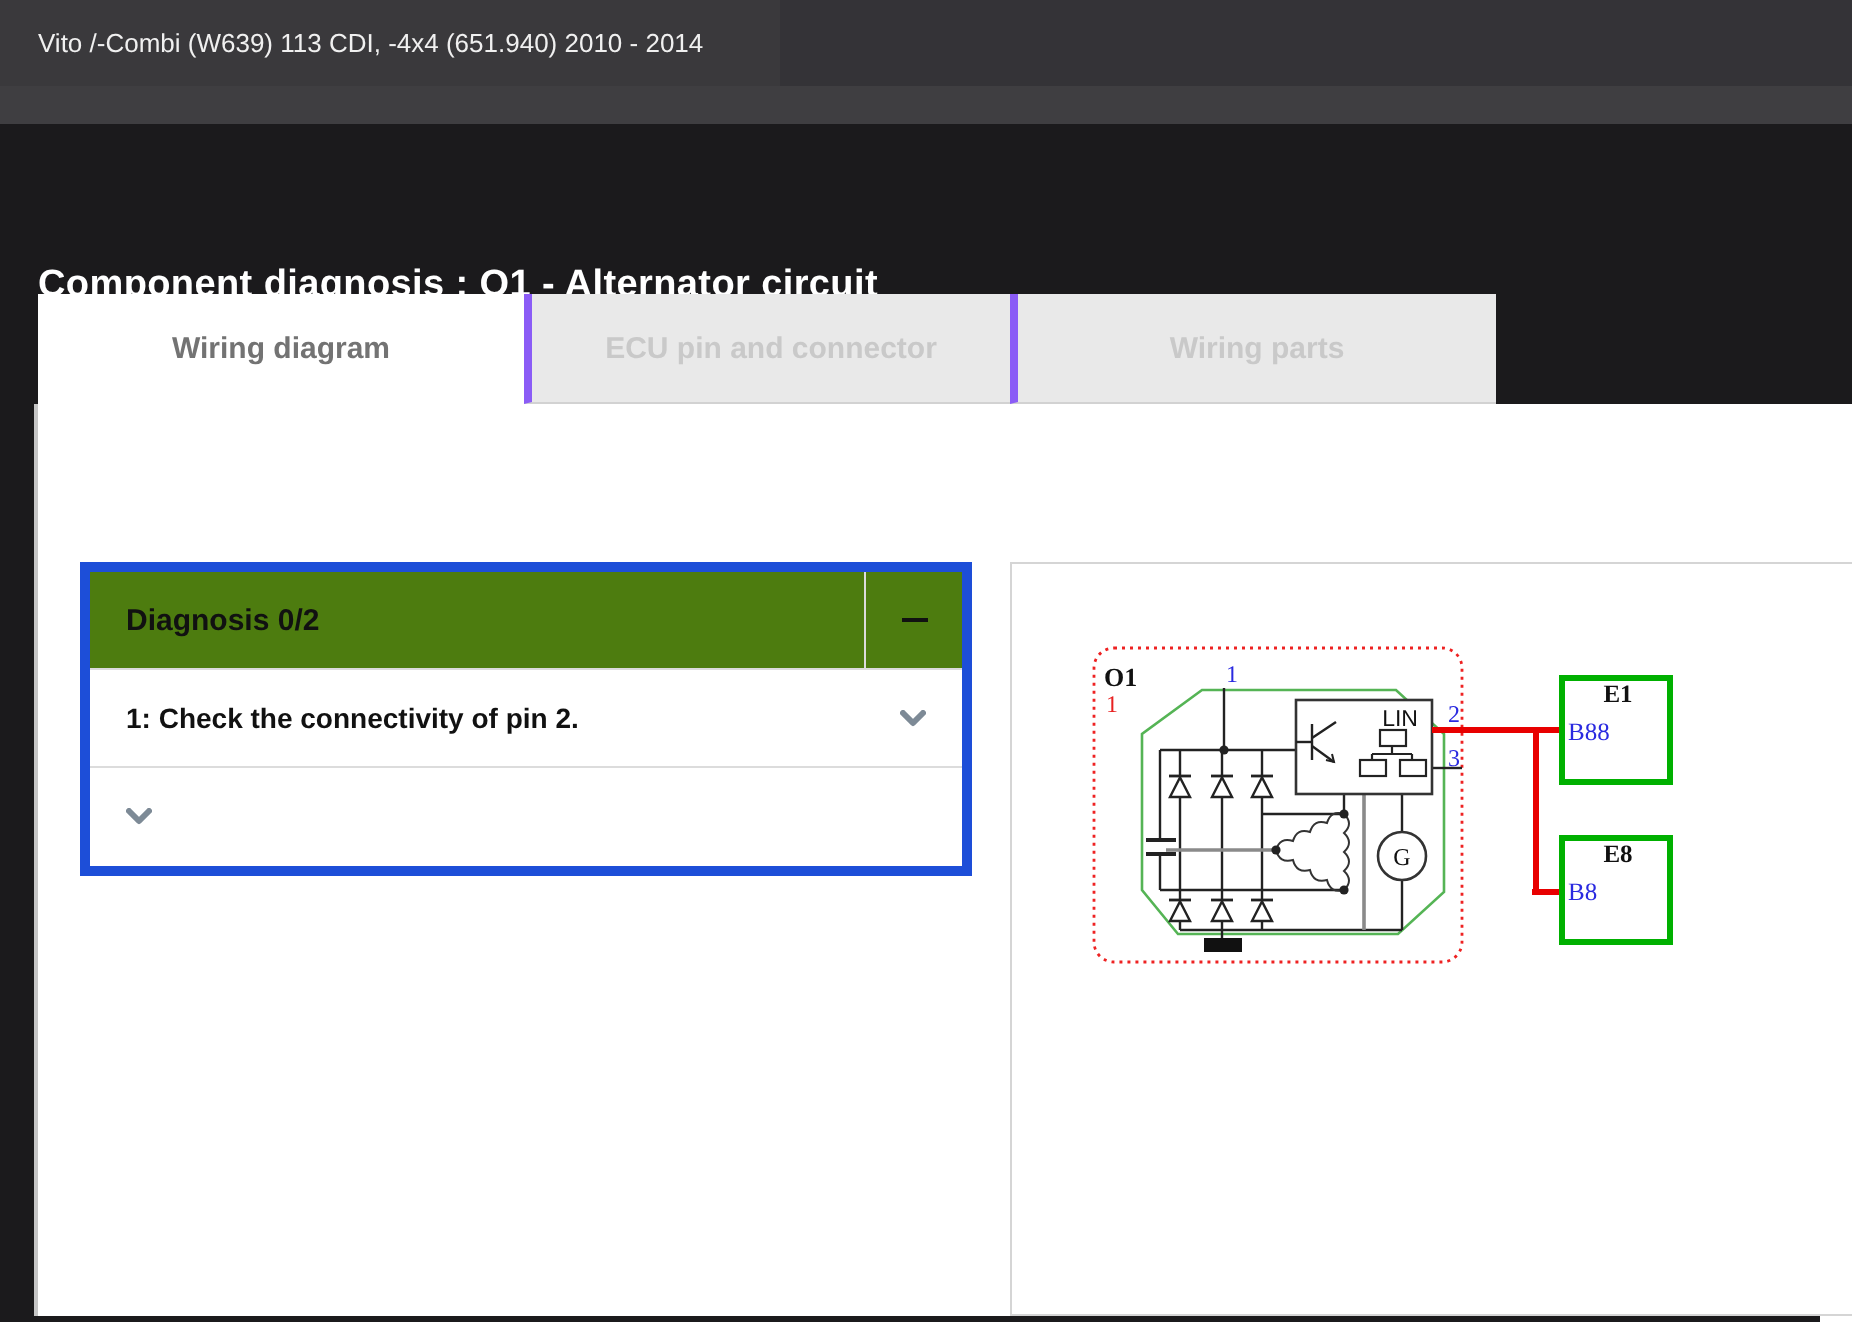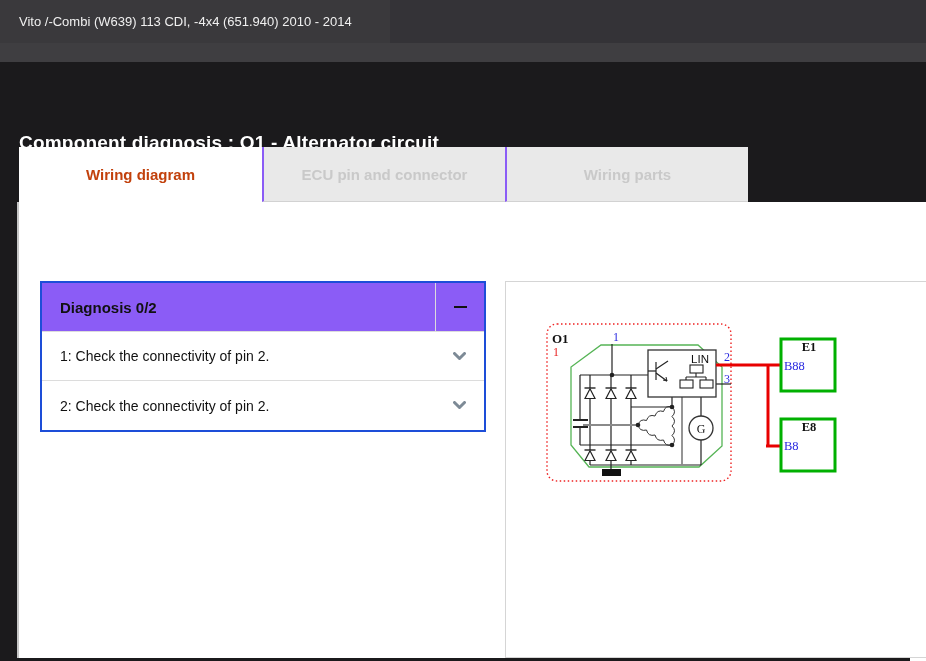--- a/index.html
+++ b/index.html
@@ -19,44 +19,44 @@
     background:#3f3e41; }
   .page-title { position:absolute; top:92px; left:19px; color:#ffffff;
     font-size:19px; font-weight:bold; letter-spacing:0.2px;margin-top:40px; }
 
   
   .tabs { position:absolute; top:147px; left:19px; width:907px; height:55px;
     display:flex; overflow:hidden; }
   .tab { width:243px; min-width:243px; height:55px; display:flex;
     align-items:center; justify-content:center; font-size:15px; font-weight:bold;
     background:#e9e9e9; color:#c9c9c9; border-bottom:1px solid #d2d2d2;
-    border-left:2px solid #8b5cf6; cursor:pointer; }
+    border-left:4px solid #8b5cf6; cursor:pointer; }
   .tab:first-child { border-left:none; }
-  .tab.active { background:#ffffff; color:#c2410c; border-bottom:none; }
+  .tab.active { background:#ffffff; color:#737373; border-bottom:none; }
 
   
   .left-strip { position:absolute; top:202px; left:0; width:19px; bottom:0;
     background:#1b1a1c; border-right:2px solid #c6c6c6; }
   .bottom-strip { position:absolute; left:0; right:0; bottom:0; height:3px;
     background:#1b1a1c; }
 
   
   .diag-panel { position:absolute; left:40px; top:281px; width:446px;
-    border:2px solid #1d4ed8; background:#8b5cf6; }
+    border:5px solid #1d4ed8; background:#4d7c0f; }
   .diag-header { height:49px; display:flex; border-bottom:1px solid #dcdcdc; }
   .diag-header-label { flex:1; display:flex; align-items:center;
     padding-left:18px; font-size:15px; font-weight:bold; color:#111; }
   .diag-collapse { width:49px; border-left:1px solid #dcdcdc; display:flex;
     align-items:center; justify-content:center; cursor:pointer; }
   .minus-bar { width:13px; height:2px; background:#111; display:block; }
   .diag-row { height:49px; display:flex; align-items:center;
     border-bottom:1px solid #dcdcdc; cursor:pointer; background:#fff; }
   .diag-row:last-child { border-bottom:none; }
   .diag-row-label { flex:1; padding-left:18px; font-size:14px;
-    font-weight:normal; color:#111; }
+    font-weight:bold; color:#111; }
   .diag-chevron { width:49px; display:flex; align-items:center;
     justify-content:center; }
 
   
   .diagram-panel { position:absolute; left:505px; top:281px; width:430px;
     height:377px; border:1px solid #d5d5d5; background:#fff; }
   .diagram-svg { position:absolute; left:505px; top:281px; }
 
   svg text { font-family:"Liberation Serif", serif; }
   .lin-text { font-family:"Liberation Sans", sans-serif; }
@@ -98,21 +98,20 @@
     </div>
     <div class="diag-row">
       <div class="diag-row-label">1: Check the connectivity of pin 2.</div>
       <div class="diag-chevron">
         <svg width="13" height="9" viewBox="0 0 13 9">
           <polyline points="1.5,1.5 6.5,6.5 11.5,1.5" fill="none" stroke="#7d8a96" stroke-width="3" stroke-linecap="round" stroke-linejoin="round"></polyline>
         </svg>
       </div>
     </div>
     <div class="diag-row">
-      <div class="diag-row-label">2: Check the connectivity of pin 2.</div>
       <div class="diag-chevron">
         <svg width="13" height="9" viewBox="0 0 13 9">
           <polyline points="1.5,1.5 6.5,6.5 11.5,1.5" fill="none" stroke="#7d8a96" stroke-width="3" stroke-linecap="round" stroke-linejoin="round"></polyline>
         </svg>
       </div>
     </div>
   </div>
 
   <div class="diagram-panel"></div>
 

